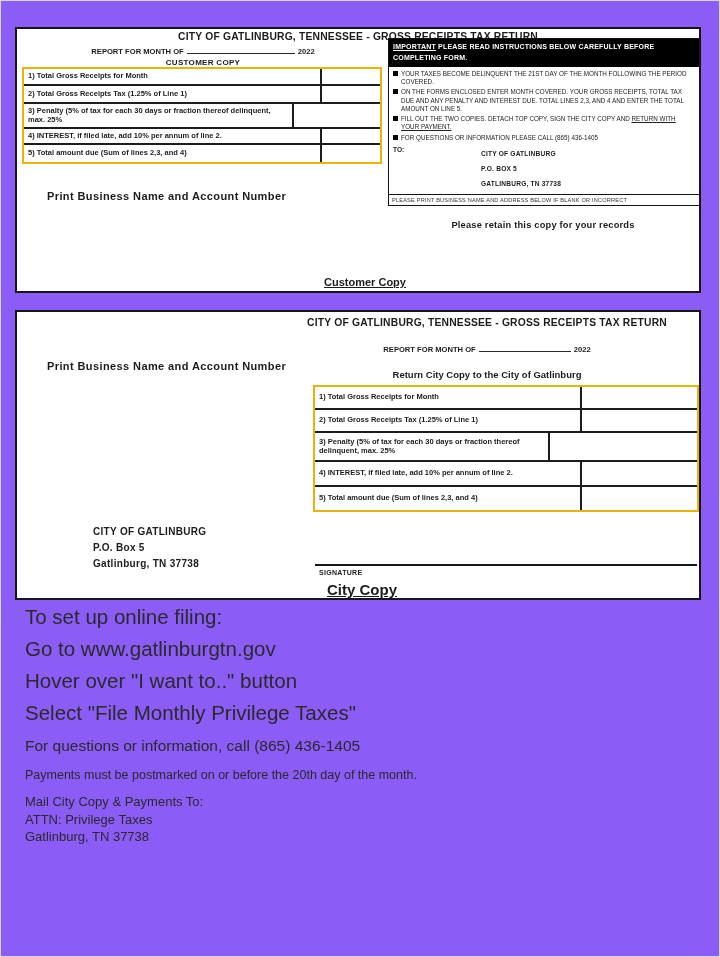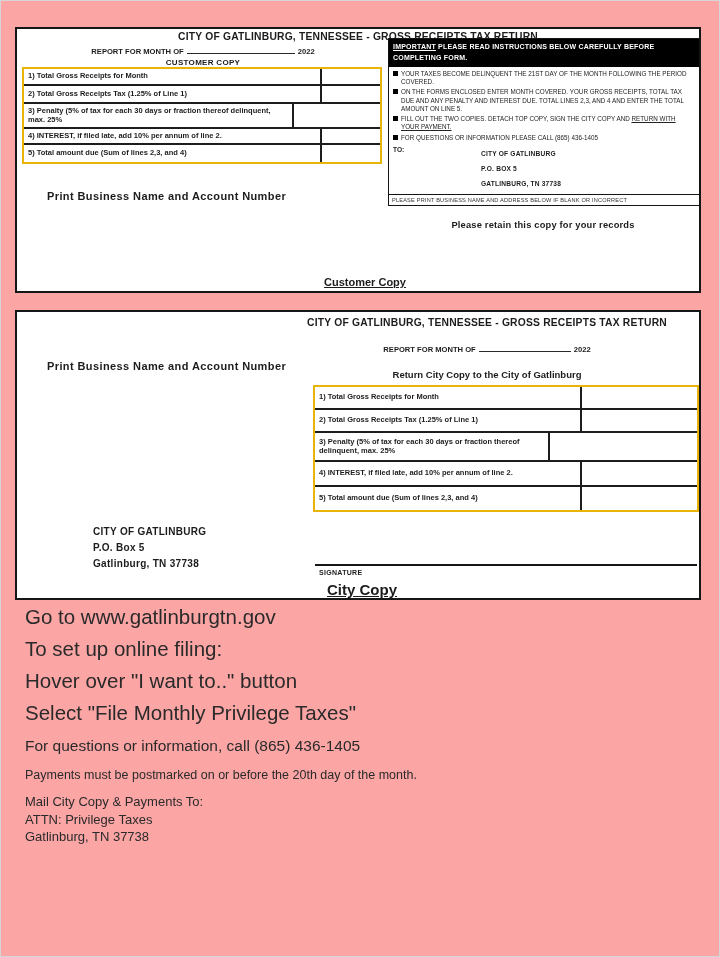--- a/index.html
+++ b/index.html
@@ -1,17 +1,17 @@
 <!DOCTYPE html>
 <html><head>
 <meta charset="utf-8">
 <style>
   html,body{margin:0;padding:0;background:#fff;}
   .page{
-    position:relative;width:720px;height:957px;background:#fca5a5;
+    position:relative;width:720px;height:957px;background:#8b5cf6;
     font-family:"Liberation Sans","DejaVu Sans",sans-serif;color:#1c1c1c;
     box-shadow:inset 0 0 0 1px #d6d6d6;overflow:hidden;
   }
   .abs{position:absolute;}
   .u{text-decoration:underline;}
   .ctr{text-align:center;}
 
   
   .formbox{position:absolute;border:2px solid #161616;background:#fff;}
   .form1{left:15px;top:27px;width:682px;height:262px;}
@@ -175,22 +175,22 @@
       <div>Gatlinburg, TN  37738</div>
     </div>
 
     <div class="sig-line" style="left:298px;top:252px;width:382px;"></div>
     <div class="abs sig-label" style="left:302px;top:257px;">SIGNATURE</div>
 
     <div class="abs ctr copy-footer" style="left:300px;top:269px;width:90px;font-size:15px;">City Copy</div>
   </div>
 
   <div class="abs online" style="left:25px;top:601px;">
+    <div>To set up online filing:</div>
     <div>Go to www.gatlinburgtn.gov</div>
-    <div>To set up online filing:</div>
     <div>Hover over "I want to.." button</div>
     <div>Select "File Monthly Privilege Taxes"</div>
   </div>
 
   <div class="abs questions" style="left:25px;top:737px;">For questions or information, call (865) 436-1405</div>
 
   <div class="abs postmark" style="left:25px;top:768px;">Payments must be postmarked on or before the 20th day of the month.</div>
 
   <div class="abs mailto" style="left:25px;top:793px;">
     <div>Mail City Copy &amp; Payments To:</div>

